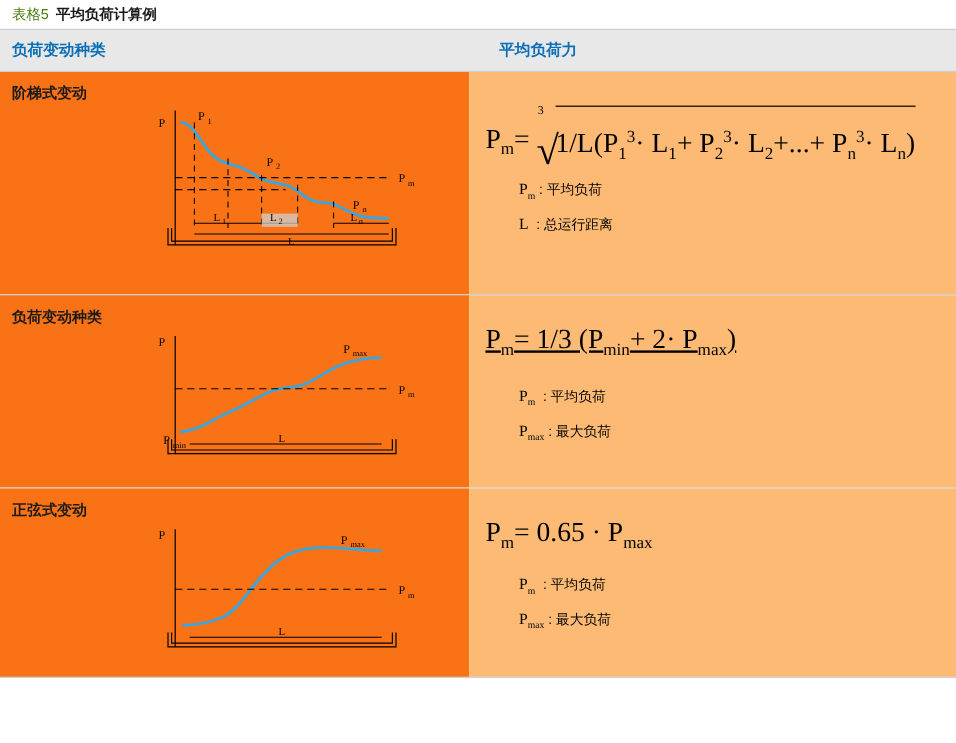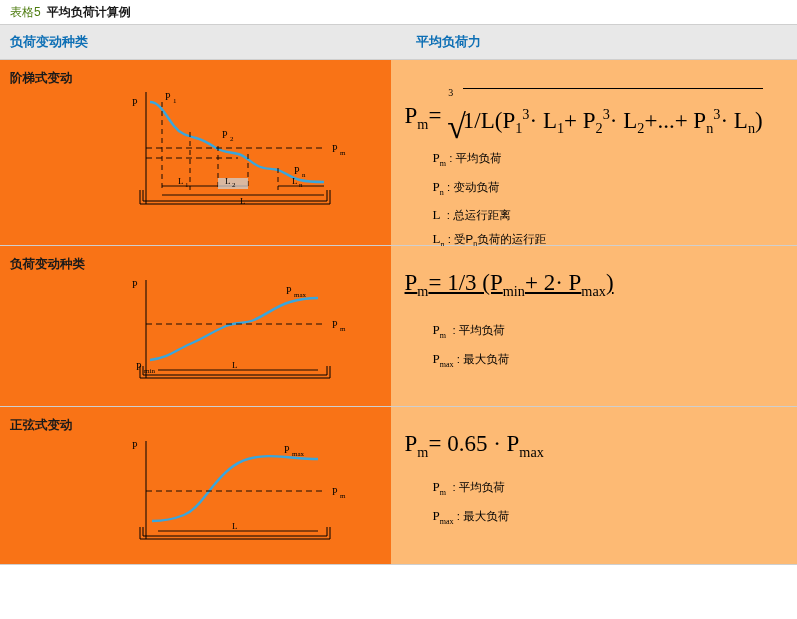--- a/index.html
+++ b/index.html
@@ -212,23 +212,21 @@
     </div>
     <div class="right">
       <div class="formula f1">
         <span>P<sub>m</sub>=</span>
         <span class="radical">
           <span class="idx">3</span><span class="sign">√</span><span class="bar">1/L(P<sub>1</sub><sup>3</sup>· L<sub>1</sub>+ P<sub>2</sub><sup>3</sup>· L<sub>2</sub>+...+ P<sub>n</sub><sup>3</sup>· L<sub>n</sub>)</span>
         </span>
       </div>
       <div class="legend l1">
         <div class="item"><span class="sym">P<sub>m</sub></span> : 平均负荷</div>
-        <div class="item"><span class="sym">P<sub>n</sub></span> : 变动负荷</div>
         <div class="item"><span class="sym">L</span>&nbsp; : 总运行距离</div>
-        <div class="item"><span class="sym">L<sub>n</sub></span> : 受P<sub>n</sub>负荷的运行距</div>
       </div>
     </div>
   </div>
 
   <div class="row r2">
     <div class="left">
       <div class="row-title">负荷变动种类</div>
       <div class="fig" style="top:28px; left:118px;">
         <svg width="260" height="125" viewBox="0 0 260 125">
           <line x1="28" y1="6" x2="28" y2="104" stroke="#000" stroke-width="1"></line>

